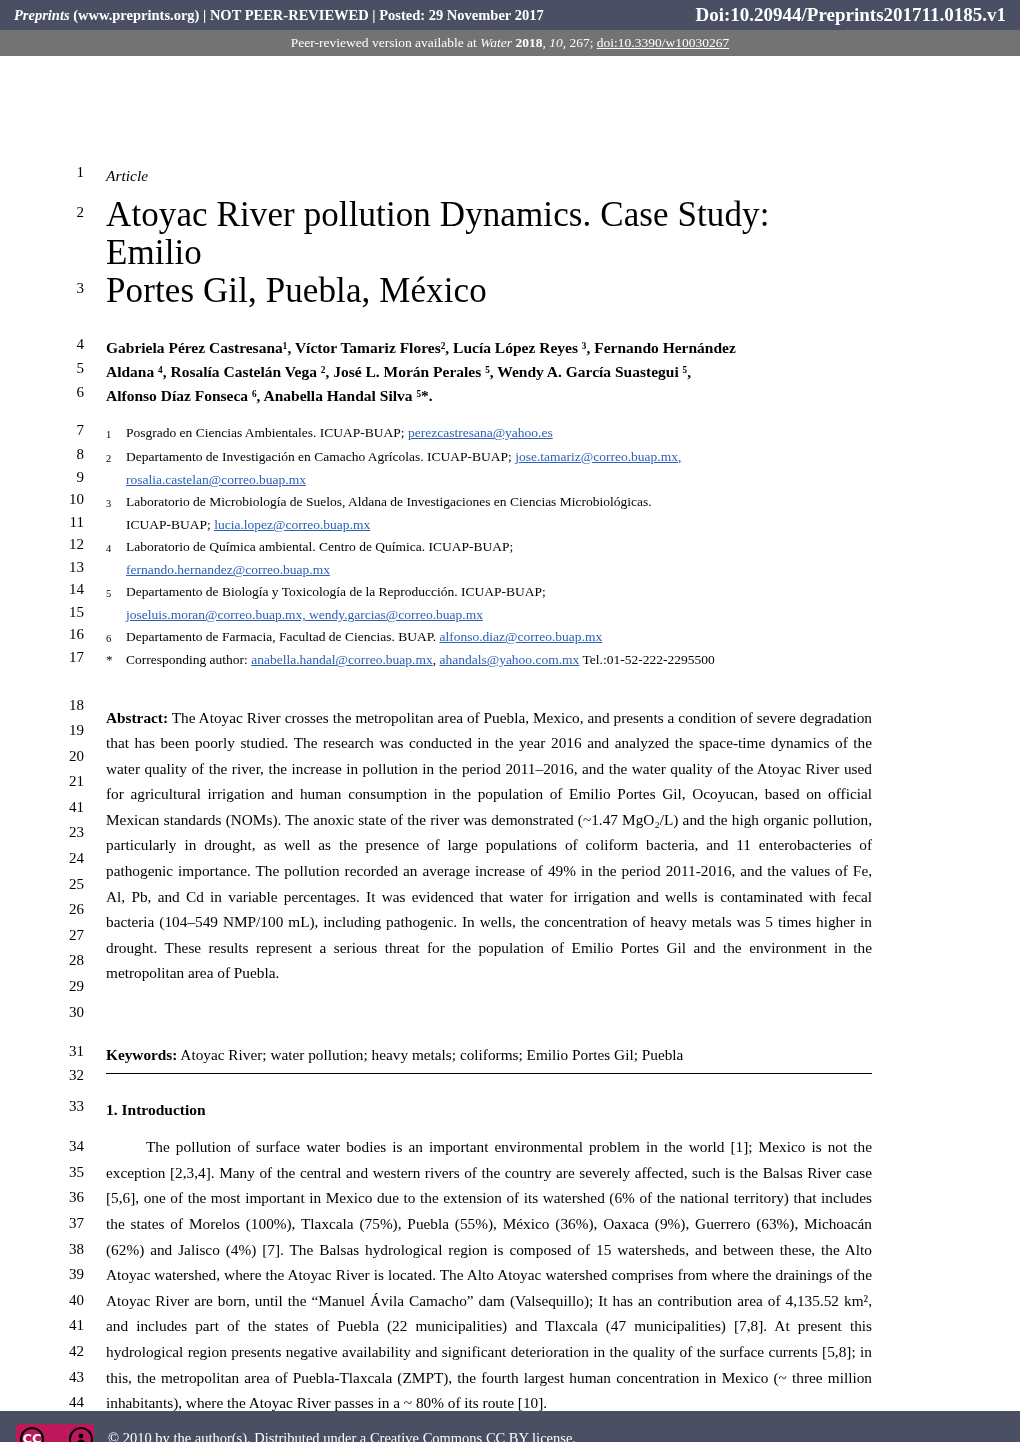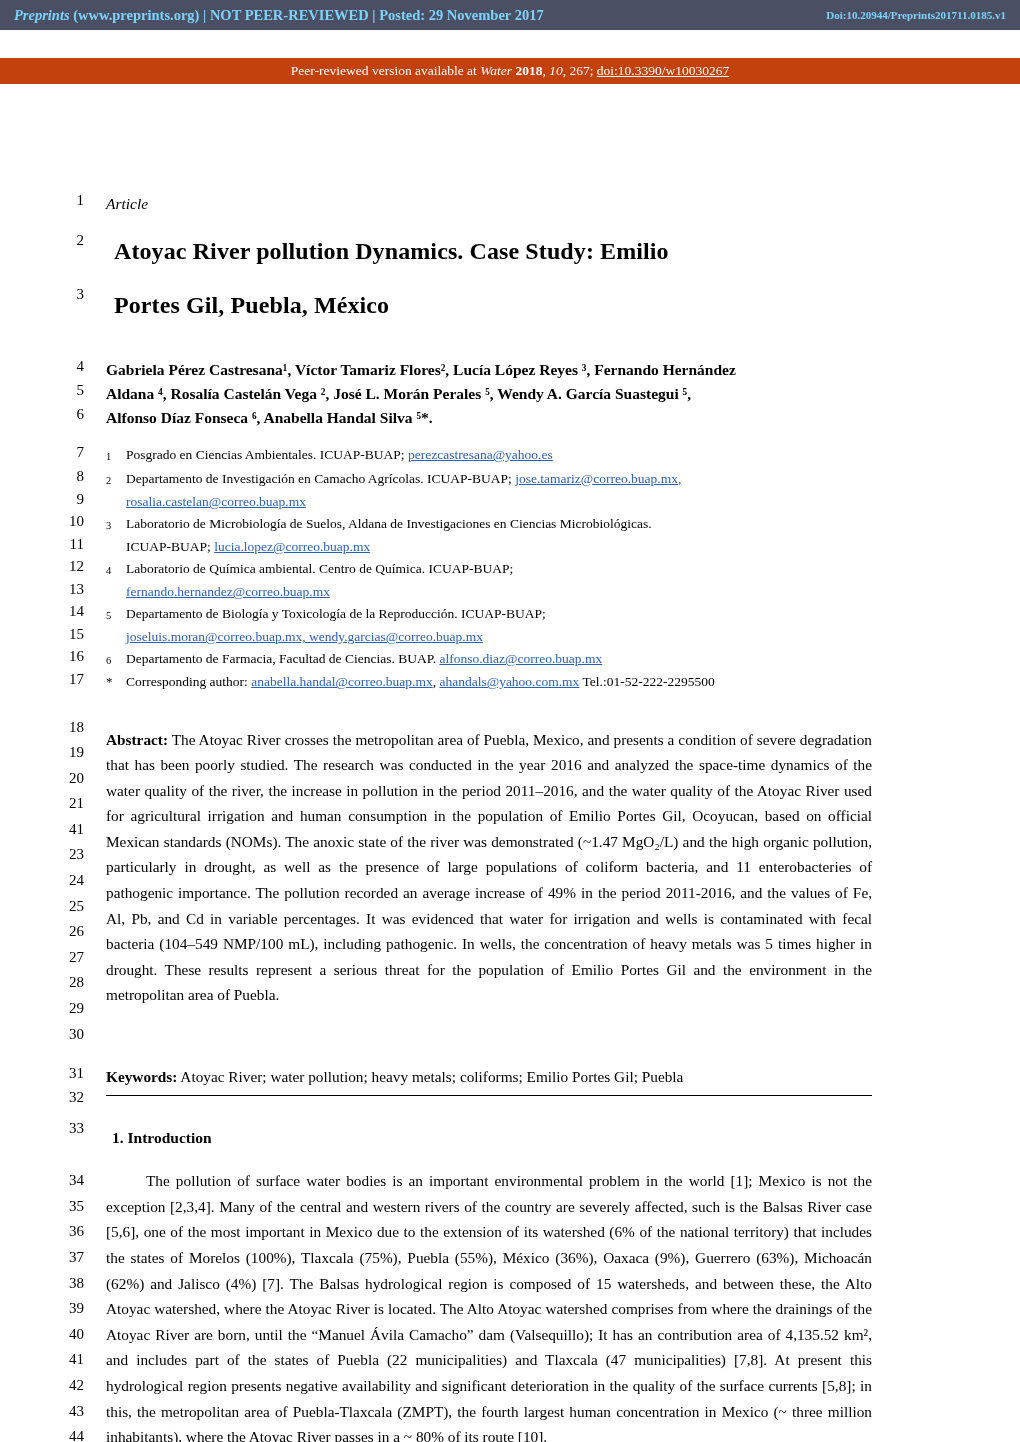--- a/index.html
+++ b/index.html
@@ -12,53 +12,52 @@
     background: #ffffff;
     font-family: "Liberation Serif", serif;
     color: #000000;
     position: relative;
     overflow: hidden;
   }
 
   
   .top-banner {
     background: #4a4f63;
-    color: #7dd3fc;
+    color: #ffffff;
     height: 30px;
     display: flex;
     align-items: center;
     justify-content: space-between;
     padding: 0 14px;
     box-sizing: border-box;
     font-family: "Liberation Serif", serif;
     font-size: 14.5px;
     font-weight: bold;
   }
   .top-banner .left {
     white-space: nowrap;
   }
   .top-banner .left .italic {
     font-style: italic;
   }
   .top-banner .right {
     white-space: nowrap;
-    font-size: 11px;
+    font-size: 19px;
   }
 
   
   .peer-bar {
-    background: #c2410c;
+    background: #737373;
     color: #ffffff;
     height: 26px;
     display: flex;
     align-items: center;
     justify-content: center;
     font-size: 13.5px;
     font-family: "Liberation Serif", serif;
-    margin-top: 28px;
   }
   .peer-bar .em {
     font-style: italic;
   }
   .peer-bar .bold {
     font-weight: bold;
   }
   .peer-bar .link {
     color: #ffffff;
     text-decoration: underline;
@@ -91,23 +90,23 @@
   }
 
   .article-label {
     font-style: italic;
     font-size: 15.5px;
     line-height: 24px;
   }
 
   h1.title {
     font-family: "Liberation Serif", serif;
-    font-size: 24px;
-    font-weight: bold;
-    margin: 8px;
+    font-size: 35px;
+    font-weight: normal;
+    margin: 0;
     line-height: 38px;
     letter-spacing: 0.1px;
   }
 
   .authors {
     font-size: 15.5px;
     font-weight: bold;
     line-height: 24px;
   }
 
@@ -154,21 +153,21 @@
 
   hr.rule {
     border: none;
     border-top: 1px solid #000;
     margin: 6px 0 0 0;
   }
 
   h2.section {
     font-size: 15.5px;
     font-weight: bold;
-    margin: 6px;
+    margin: 0;
     line-height: 24px;
   }
 
   .para {
     font-size: 15.3px;
     line-height: 25.6px;
     text-align: justify;
   }
   .para .indent {
     display: inline-block;

